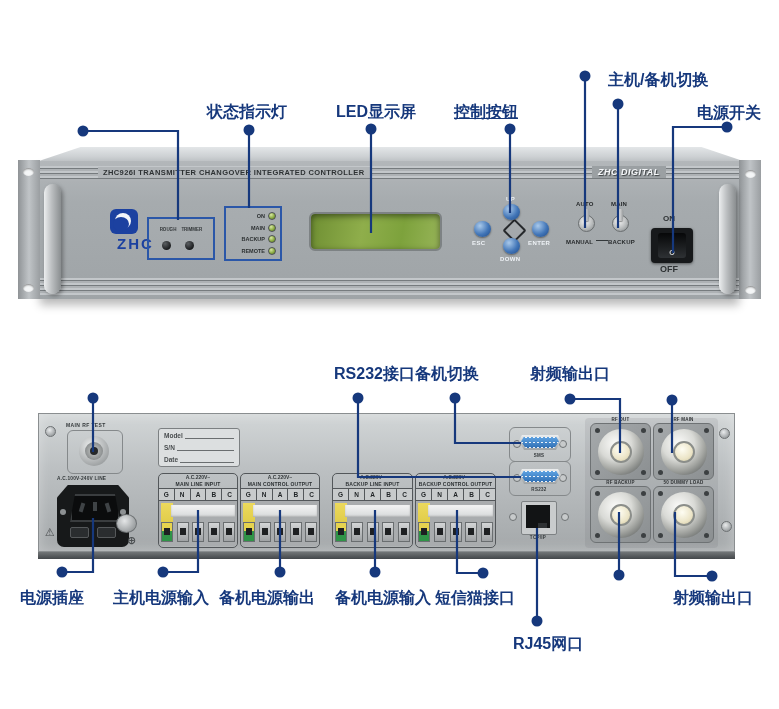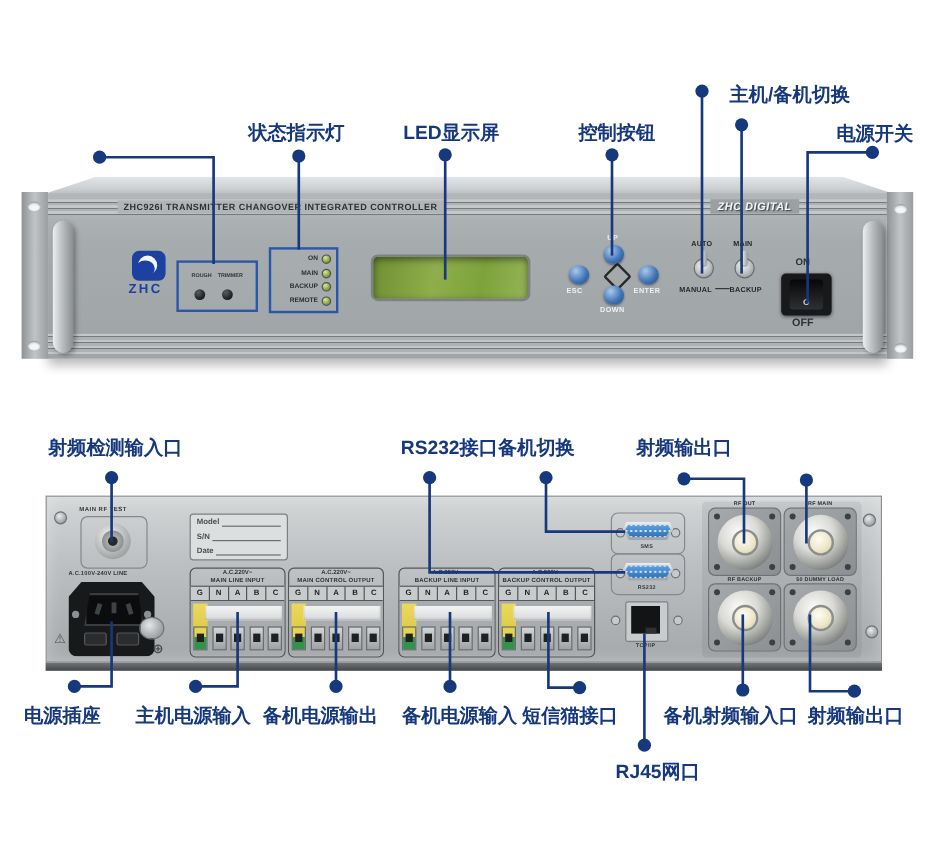--- a/index.html
+++ b/index.html
@@ -101,36 +101,34 @@
   .statusrow .slabel{font-size:5.5px;font-weight:bold;color:#2b2f31;}
   .bracket{position:absolute;left:596px;top:240px;width:12px;height:4px;border-top:1.5px solid #33383a;}
 </style>
 </head>
 <body>
 
 <div id="canvas">
 
   <div class="ann" style="left:207px;top:102px;">状态指示灯</div>
   <div class="ann" style="left:336px;top:102px;">LED显示屏</div>
-  <div class="ann" style="left:482px;top:102px;">控制按钮</div>
+  <div class="ann" style="left:454px;top:102px;text-decoration:underline;">控制按钮</div>
   <div class="ann" style="left:608px;top:70px;">主机/备机切换</div>
   <div class="ann" style="left:697px;top:103px;">电源开关</div>
 
-  <div class="ann" style="left:40px;top:364px;">射频检测输入口</div>
   <div class="ann" style="left:322px;top:364px;margin-left:12px;">RS232接口</div>
   <div class="ann" style="left:415px;top:364px;">备机切换</div>
   <div class="ann" style="left:530px;top:364px;">射频输出口</div>
 
   <div class="ann" style="left:20px;top:588px;">电源插座</div>
   <div class="ann" style="left:113px;top:588px;">主机电源输入</div>
   <div class="ann" style="left:219px;top:588px;">备机电源输出</div>
   <div class="ann" style="left:335px;top:588px;">备机电源输入</div>
   <div class="ann" style="left:435px;top:588px;">短信猫接口</div>
   <div class="ann" style="left:513px;top:634px;">RJ45网口</div>
-  <div class="ann" style="left:553px;top:588px;">备机射频输入口</div>
   <div class="ann" style="left:673px;top:588px;">射频输出口</div>
 
   <div class="topface"></div>
   <div class="face"></div>
   <div class="stripes" style="top:166px;height:15px;"></div>
   <div class="stripes" style="top:278px;height:17px;"></div>
   <div class="ear" style="left:18px;"></div>
   <div class="ear" style="left:739px;"></div>
   <div class="hole" style="left:23px;top:168px;"></div>
   <div class="hole" style="left:23px;top:284px;"></div>
@@ -139,21 +137,21 @@
   <div class="handle" style="left:44px;top:184px;"></div>
   <div class="handle" style="left:719px;top:184px;"></div>
 
   <div class="ptext" style="left:98px;top:167px;font-size:7.5px;background:#b1b5b8;padding:1px 5px;letter-spacing:.4px;">ZHC926I  TRANSMITTER CHANGOVER INTEGRATED CONTROLLER</div>
   <div class="ptext" style="left:592px;top:166px;font-size:9px;font-style:italic;color:#f4f6f8;background:#9ba0a3;padding:1px 6px;text-shadow:1px 1px 1px #3a3e40;letter-spacing:.5px;">ZHC DIGITAL</div>
 
   <div class="logoicon">
     <div class="logoswirl"></div>
     <div class="logoswirl2"></div>
   </div>
-  <div class="ptext" style="left:107px;top:235px;font-size:11px;color:#1c41a0;letter-spacing:2px;">ZHC</div>
+  <div class="ptext" style="left:117px;top:235px;font-size:15px;color:#1c41a0;letter-spacing:2px;">ZHC</div>
 
   <div class="bluebox" style="left:147px;top:217px;width:64px;height:39px;">
     <div style="display:flex;justify-content:center;gap:5px;margin-top:8px;">
       <span style="font-size:4.5px;font-weight:bold;color:#33383a;">ROUGH</span>
       <span style="font-size:4.5px;font-weight:bold;color:#33383a;">TRIMMER</span>
     </div>
     <div class="knob" style="left:13px;top:22px;"></div>
     <div class="knob" style="left:36px;top:22px;"></div>
   </div>
 

